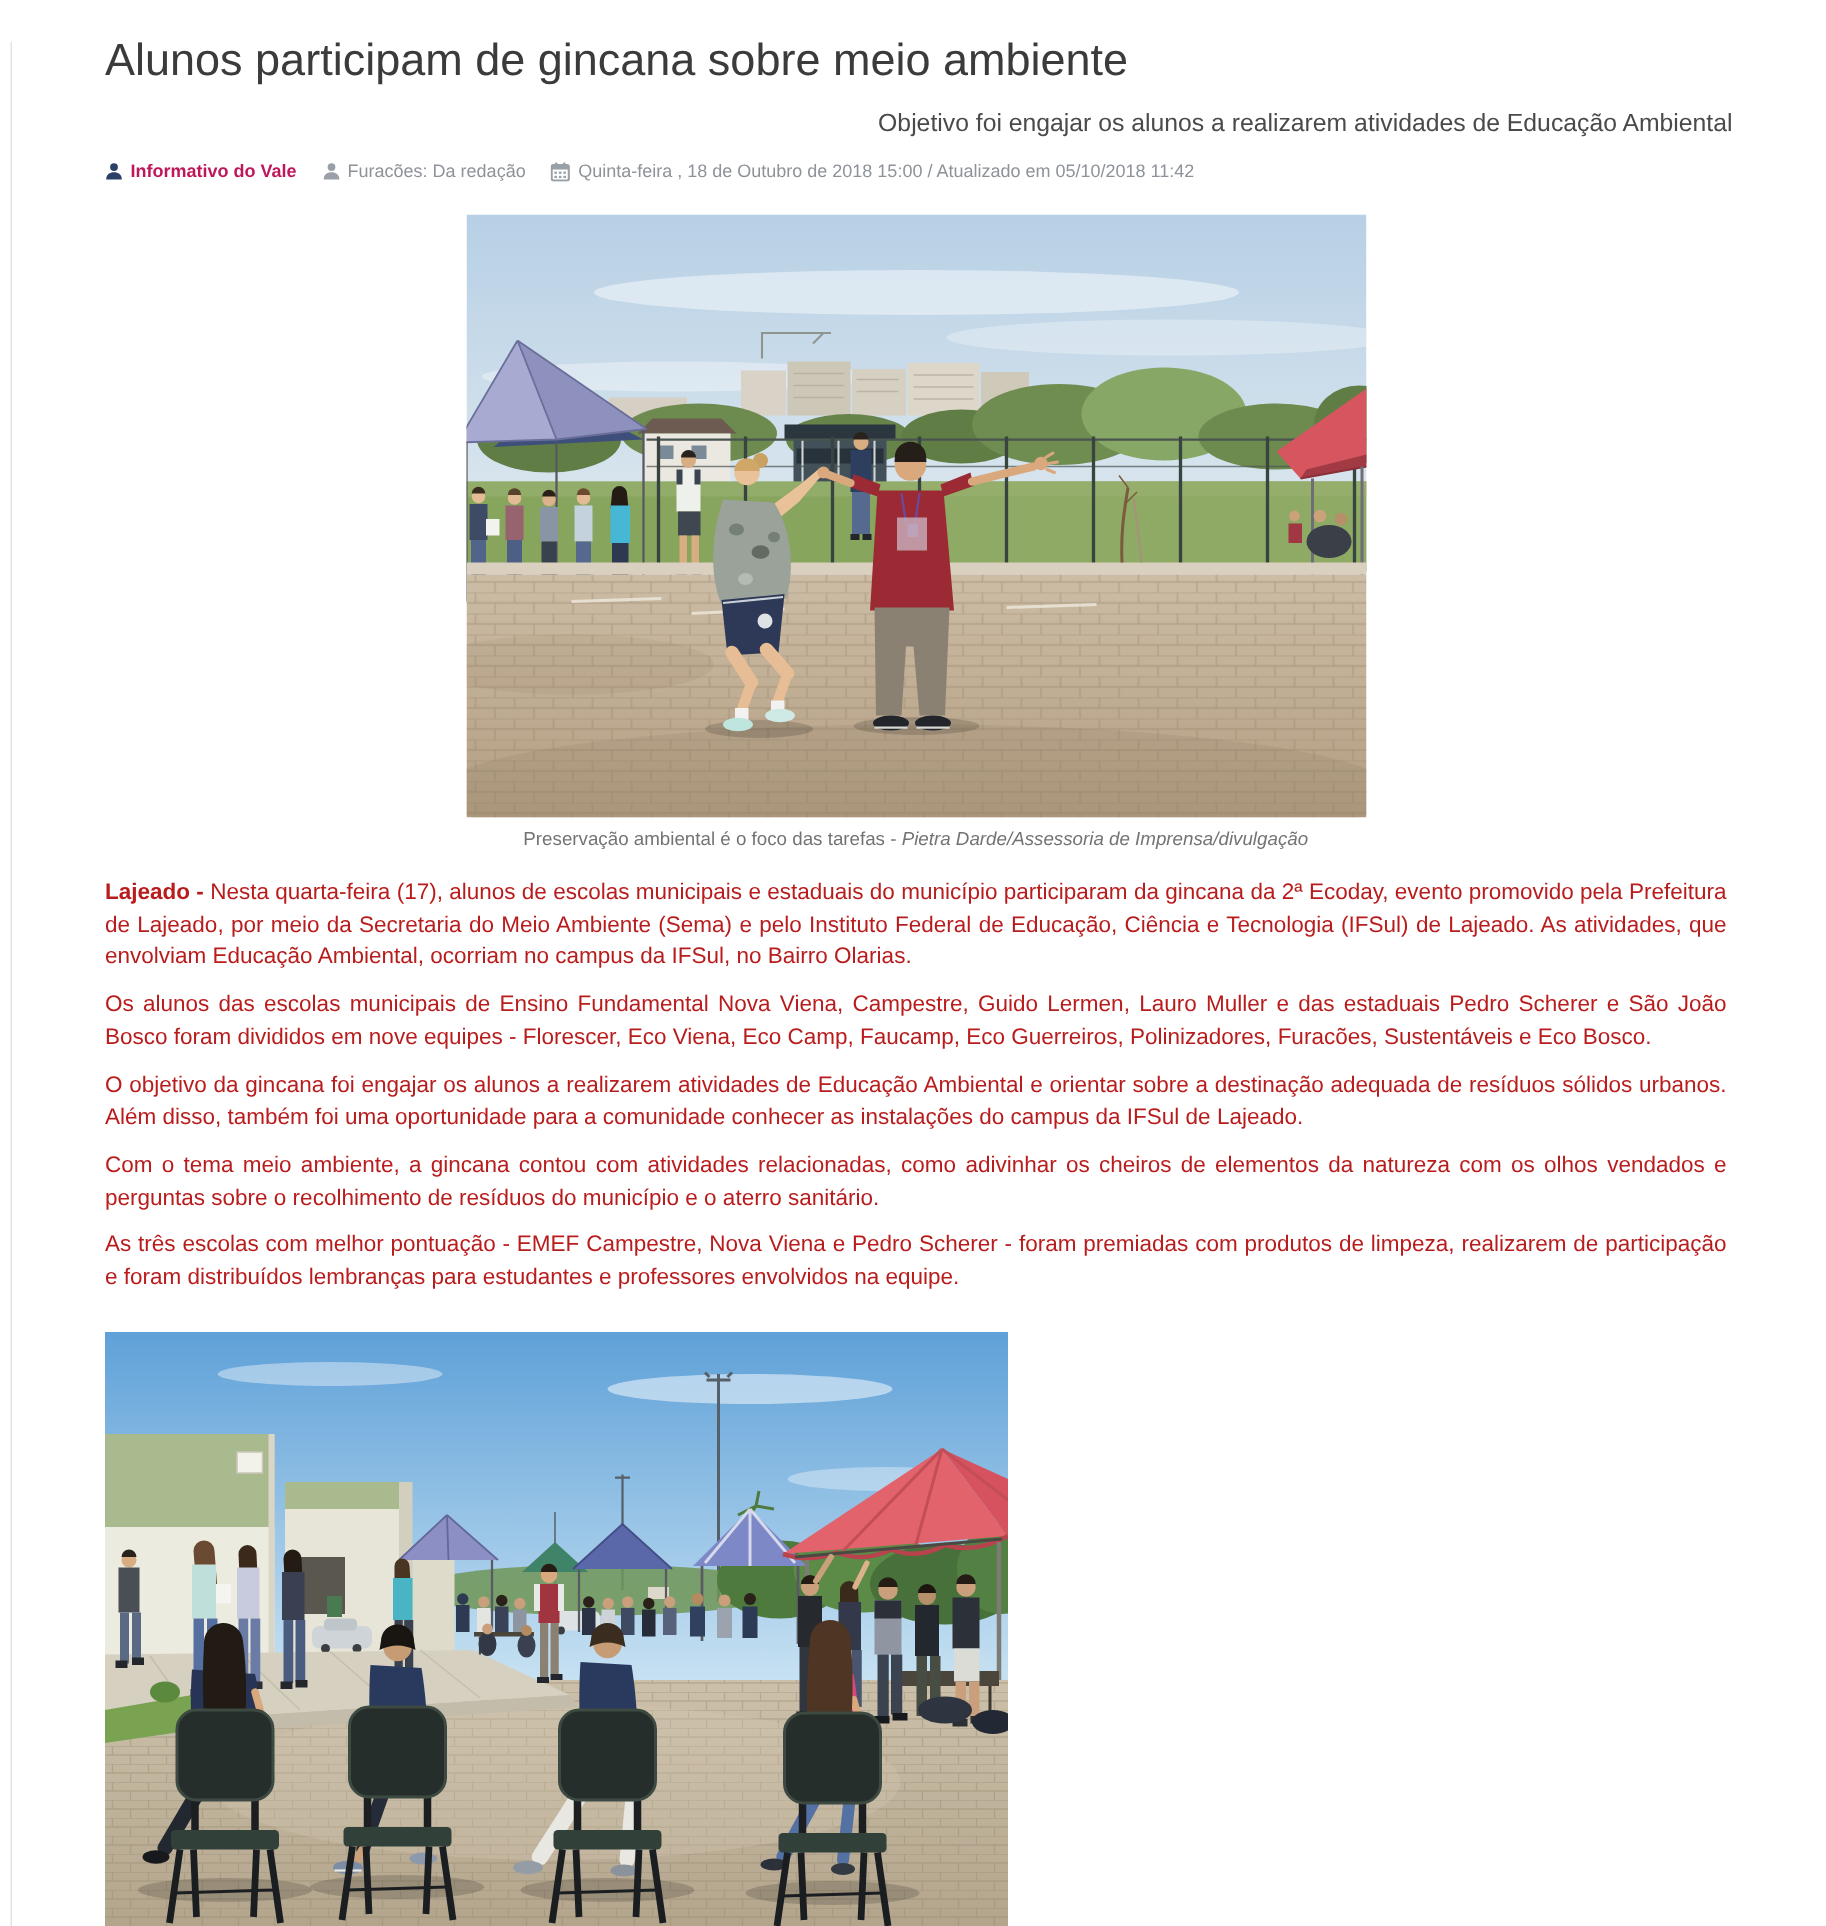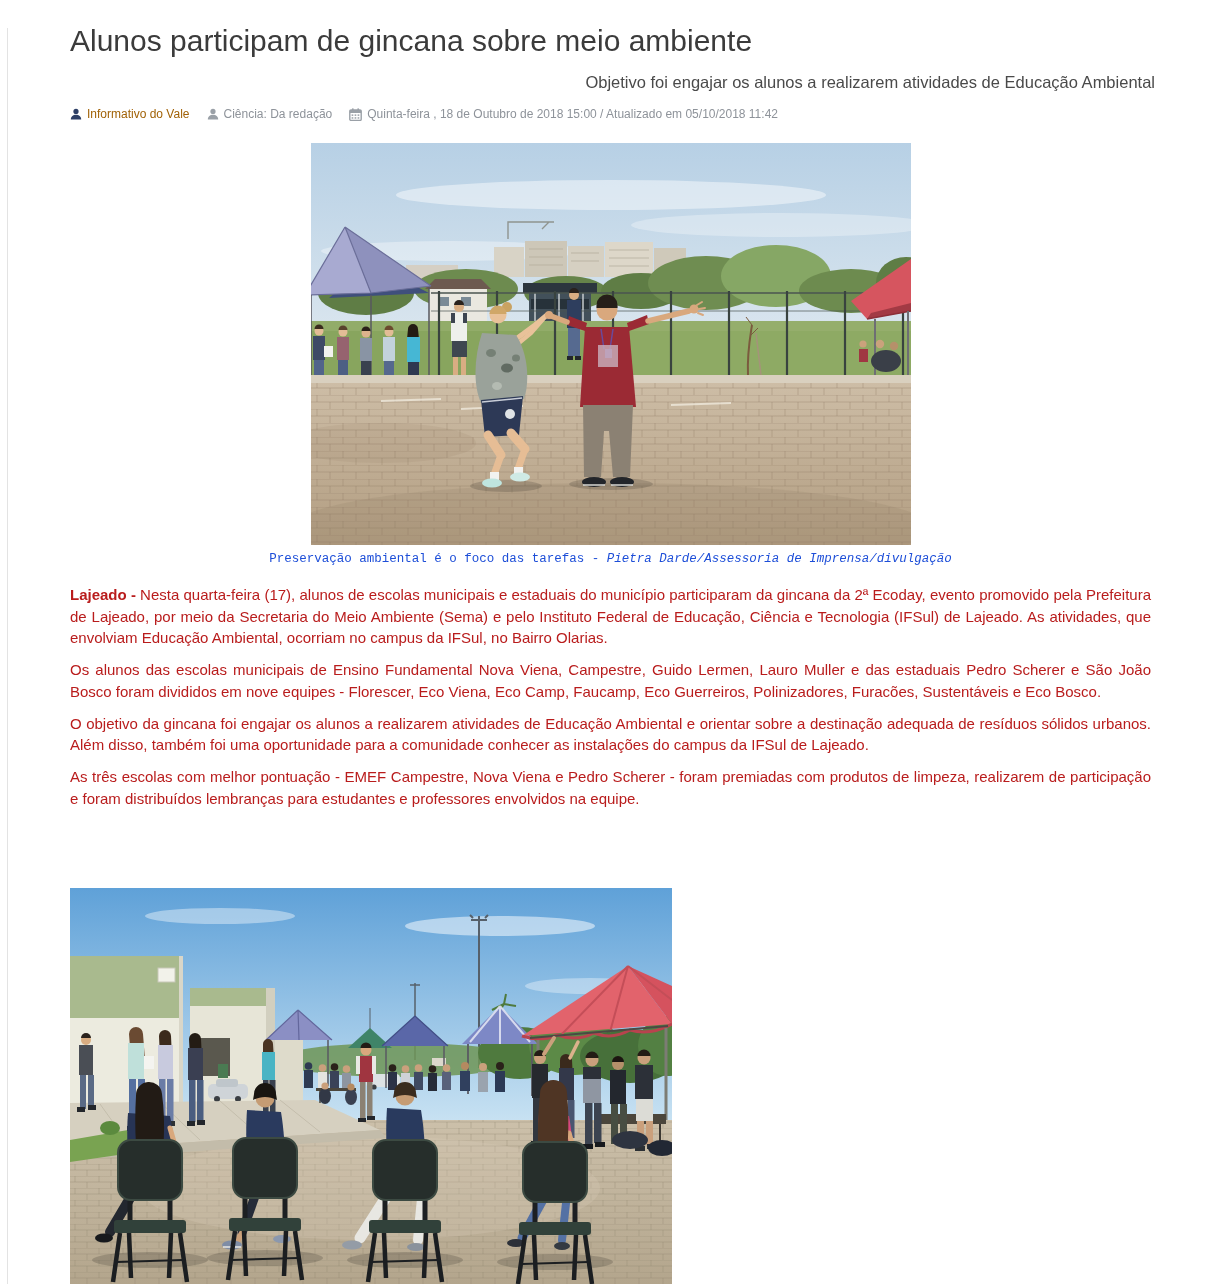--- a/index.html
+++ b/index.html
@@ -8,27 +8,27 @@
   .page { position:relative; width:1209px; height:1284px; background:#fff;margin-top:28px; }
   .left-rule { position:absolute; left:7px; top:0; width:1px; height:1284px; background:#e3e3e3; }
 
   .title { position:absolute; left:70px; top:-3px; width:1085px;
            font-size:30px; font-weight:400; color:#3b3b3b; line-height:32px; letter-spacing:0; }
   .subtitle { position:absolute; left:70px; top:45px; width:1085px;
               font-size:16.5px; font-weight:400; color:#4a4a4a;text-align:right; }
   .meta { position:absolute; left:70px; top:79px; display:flex; align-items:center; gap:17px;
           font-size:12px; color:#8e939a; }
   .meta .item { display:flex; align-items:center; gap:5px; white-space:pre; }
-  .meta .author { color:#a16207; font-weight:normal;align-items:center; }
+  .meta .author { color:#be185d; font-weight:bold;align-items:center; }
   .meta svg { display:block; }
 
   .figure1 { position:absolute; left:311px; top:115px; width:600px; height:402px; }
   .figure1 svg { display:block; width:600px; height:402px; }
   .caption { position:absolute; left:70px; top:524px; width:1081px; text-align:center;
-             font-size:12.5px; color:#1d4ed8;font-family:Liberation Mono, monospace; }
+             font-size:12.5px; color:#737373; }
   .caption i { font-style:italic; }
 
   .body-text { position:absolute; left:70px; top:556px; width:1081px;
                font-size:15px; line-height:21.7px; color:#b91c1c; text-align:justify; }
   .body-text p { margin:0 0 10px 0; }
   .body-text b { font-weight:bold; }
 
   .figure2 { position:absolute; left:70px; top:860px; width:602px; height:397px; }
   .figure2 svg { display:block; width:602px; height:397px; }
 </style>
@@ -47,21 +47,21 @@
         <circle cx="6" cy="3.4" r="2.6" fill="#2d3f66"></circle>
         <path d="M0.8 11.6 C0.8 8.4 3.1 6.8 6 6.8 C8.9 6.8 11.2 8.4 11.2 11.6 Z" fill="#2d3f66"></path>
       </svg>
       <span>Informativo do Vale</span>
     </span>
     <span class="item">
       <svg width="12" height="12" viewBox="0 0 12 12">
         <circle cx="6" cy="3.4" r="2.6" fill="#9aa0a7"></circle>
         <path d="M0.8 11.6 C0.8 8.4 3.1 6.8 6 6.8 C8.9 6.8 11.2 8.4 11.2 11.6 Z" fill="#9aa0a7"></path>
       </svg>
-      <span>Ciência: Da redação</span>
+      <span>Furacões: Da redação</span>
     </span>
     <span class="item">
       <svg width="13" height="13" viewBox="0 0 13 13">
         <rect x="0.8" y="2" width="11.4" height="10.4" rx="1.2" fill="none" stroke="#9aa0a7" stroke-width="1.4"></rect>
         <rect x="0.8" y="2" width="11.4" height="3" fill="#9aa0a7"></rect>
         <rect x="3" y="0.4" width="1.6" height="2.6" fill="#9aa0a7"></rect>
         <rect x="8.4" y="0.4" width="1.6" height="2.6" fill="#9aa0a7"></rect>
         <g fill="#9aa0a7">
           <rect x="2.6" y="6.4" width="1.7" height="1.5"></rect>
             <rect x="5.6" y="6.4" width="1.7" height="1.5"></rect>
@@ -291,20 +291,21 @@
   </div>
 
   <div class="caption">
     <span>Preservação ambiental é o foco das tarefas - </span><i>Pietra Darde/Assessoria de Imprensa/divulgação</i>
   </div>
 
   <div class="body-text">
     <p><b>Lajeado - </b><span>Nesta quarta-feira (17), alunos de escolas municipais e estaduais do município participaram da gincana da 2ª Ecoday, evento promovido pela Prefeitura de Lajeado, por meio da Secretaria do Meio Ambiente (Sema) e pelo Instituto Federal de Educação, Ciência e Tecnologia (IFSul) de Lajeado. As atividades, que envolviam Educação Ambiental, ocorriam no campus da IFSul, no Bairro Olarias.</span></p>
     <p><b></b><span>Os alunos das escolas municipais de Ensino Fundamental Nova Viena, Campestre, Guido Lermen, Lauro Muller e das estaduais Pedro Scherer e São João Bosco foram divididos em nove equipes - Florescer, Eco Viena, Eco Camp, Faucamp, Eco Guerreiros, Polinizadores, Furacões, Sustentáveis e Eco Bosco.</span></p>
     <p><b></b><span>O objetivo da gincana foi engajar os alunos a realizarem atividades de Educação Ambiental e orientar sobre a destinação adequada de resíduos sólidos urbanos. Além disso, também foi uma oportunidade para a comunidade conhecer as instalações do campus da IFSul de Lajeado.</span></p>
+    <p><b></b><span>Com o tema meio ambiente, a gincana contou com atividades relacionadas, como adivinhar os cheiros de elementos da natureza com os olhos vendados e perguntas sobre o recolhimento de resíduos do município e o aterro sanitário.</span></p>
     <p><b></b><span>As três escolas com melhor pontuação - EMEF Campestre, Nova Viena e Pedro Scherer - foram premiadas com produtos de limpeza, realizarem de participação e foram distribuídos lembranças para estudantes e professores envolvidos na equipe.</span></p>
   </div>
 
   <div class="figure2">
     <svg viewBox="0 0 602 397">
       <defs>
         <linearGradient id="sky2" x1="0" y1="0" x2="0" y2="1">
           <stop offset="0" stop-color="#5fa1d8"></stop>
             <stop offset="1" stop-color="#cfe6f4"></stop>
         </linearGradient>

